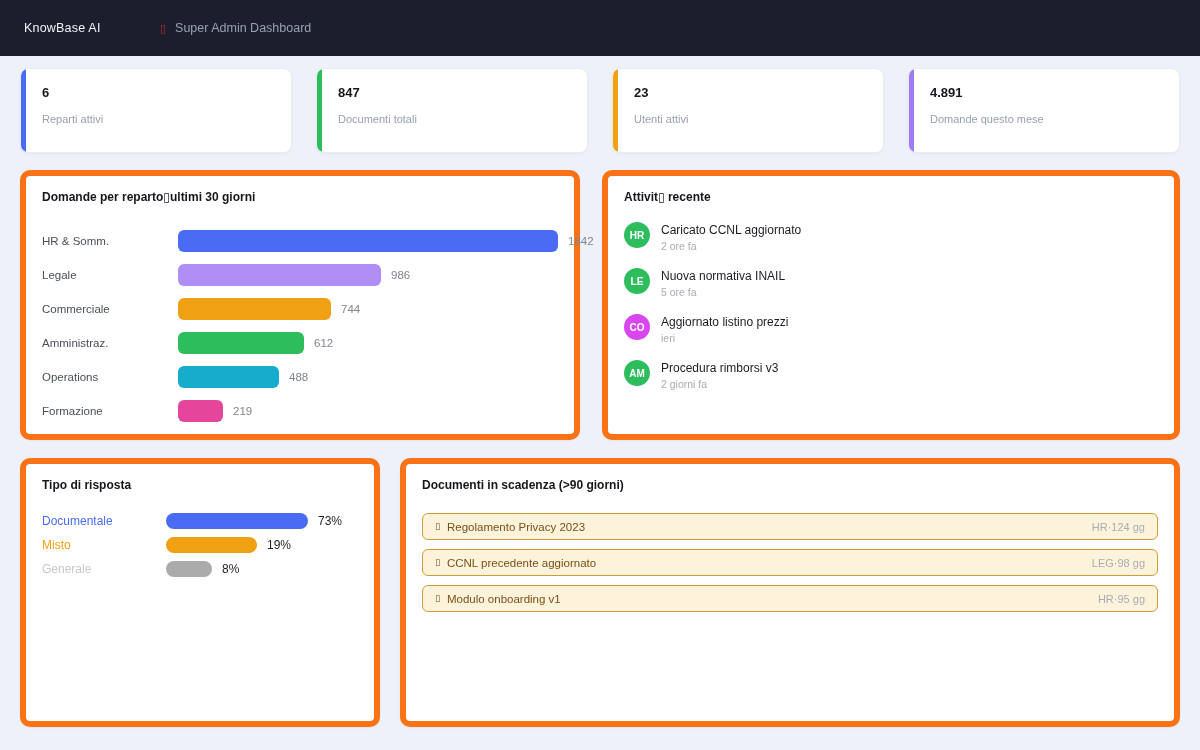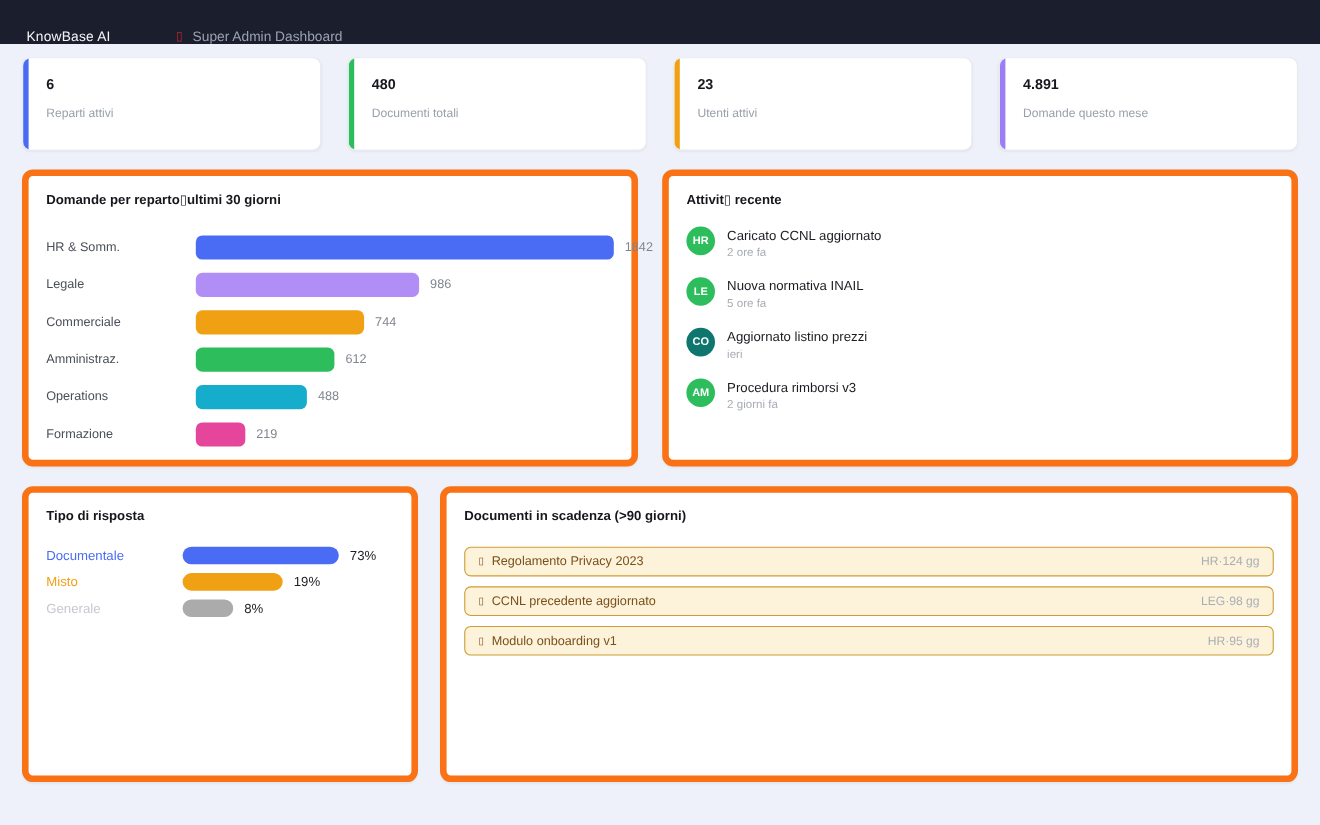--- a/index.html
+++ b/index.html
@@ -3,21 +3,21 @@
 <meta charset="utf-8">
 <style>
   * { margin:0; padding:0; box-sizing:border-box; }
   html,body { width:1200px; height:750px; }
   body {
     font-family:"Liberation Sans","DejaVu Sans",sans-serif;
     background:#eef1f9; color:#15171b; overflow:hidden;
   }
   
   .topbar {
-    height:40px; background:#1b1e2c; display:flex; align-items:flex-end;
+    height:56px; background:#1b1e2c; display:flex; align-items:center;
     padding:0 24px;
   }
   .brand { color:#f4f5f8; font-size:12.5px; letter-spacing:.2px; width:136px; }
   .subtitle-wrap { display:flex; align-items:center; gap:9px; }
   .badge-glyph { color:#c22727; font-size:11px; line-height:1; }
   .subtitle { color:#9ba0b2; font-size:12.5px; }
 
   .content { padding:12px 20px 0; }
 
   
@@ -97,21 +97,21 @@
   <section class="stats-row">
 
       <div class="stat-card">
         <span class="stat-accent" style="background: rgb(74, 108, 245);"></span>
         <div class="stat-value">6</div>
         <div class="stat-label">Reparti attivi</div>
       </div>
 
       <div class="stat-card">
         <span class="stat-accent" style="background: rgb(45, 189, 93);"></span>
-        <div class="stat-value">480</div>
+        <div class="stat-value">847</div>
         <div class="stat-label">Documenti totali</div>
       </div>
 
       <div class="stat-card">
         <span class="stat-accent" style="background: rgb(240, 160, 19);"></span>
         <div class="stat-value">23</div>
         <div class="stat-label">Utenti attivi</div>
       </div>
 
       <div class="stat-card">
@@ -178,21 +178,21 @@
 
           <div class="activity-item">
             <span class="activity-avatar" style="background: rgb(45, 189, 93);">LE</span>
             <span class="activity-body">
               <div class="activity-text">Nuova normativa INAIL</div>
               <div class="activity-time">5 ore fa</div>
             </span>
           </div>
 
           <div class="activity-item">
-            <span class="activity-avatar" style="background: #0f766e;">CO</span>
+            <span class="activity-avatar" style="background: #d946ef;">CO</span>
             <span class="activity-body">
               <div class="activity-text">Aggiornato listino prezzi</div>
               <div class="activity-time">ieri</div>
             </span>
           </div>
 
           <div class="activity-item">
             <span class="activity-avatar" style="background: rgb(45, 189, 93);">AM</span>
             <span class="activity-body">
               <div class="activity-text">Procedura rimborsi v3</div>

